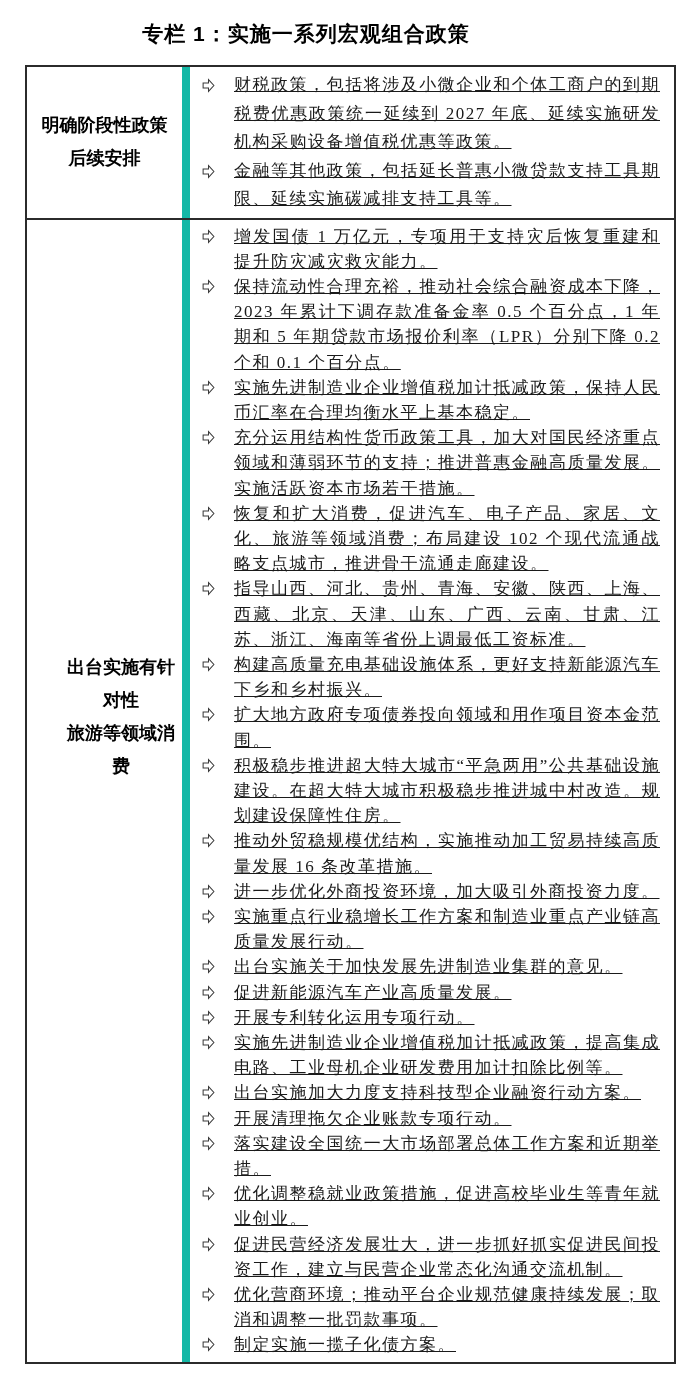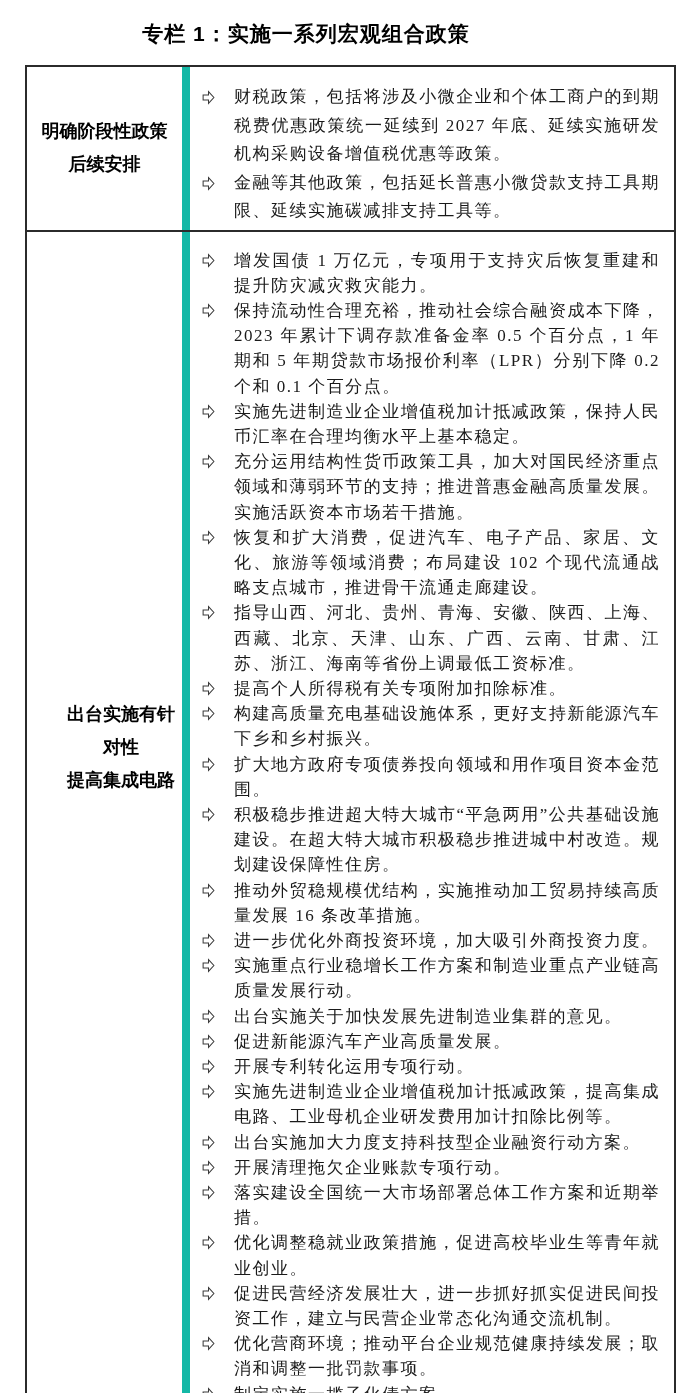--- a/index.html
+++ b/index.html
@@ -47,21 +47,22 @@
     font-size: 18px;
     line-height: 33px;
     color: #000000;
     padding: 4px 6px;
   }
   .row-header.shift-up {
     padding-bottom: 152px; 
     margin-left: 33px;
   }
   .row-body {
-    padding: 16px 14px 4px 12px;
+    padding: 4px 14px 4px 12px;
+    text-decoration: underline;
   }
   .bullet-list { list-style: none; }
   .bullet-item {
     display: flex;
     align-items: flex-start;
   }
   .bullet-marker {
     flex: 0 0 14px;
     margin-right: 18px;
   }
@@ -109,21 +110,21 @@
     </span>
     <span class="bullet-text">金融等其他政策，包括延长普惠小微贷款支持工具期限、延续实施碳减排支持工具等。</span>
   </li>
 </ul>
       </div>
     </div>
 
     <div class="policy-row row-2">
       <div class="row-header shift-up">
         <span>出台实施有针对性</span>
-        <span>提高集成电路</span>
+        <span>旅游等领域消费</span>
       </div>
       <div class="row-body">
         <ul class="bullet-list">
   <li class="bullet-item">
     <span class="bullet-marker">
       <svg width="13" height="15" viewBox="0 0 14 16" aria-hidden="true">
         <path d="M1.2 5.2 H7 V1.6 L12.8 8 L7 14.4 V10.8 H1.2 Z" fill="none" stroke="#3a3a3a" stroke-width="1.1" stroke-linejoin="miter"></path>
       </svg>
     </span>
     <span class="bullet-text">增发国债 1 万亿元，专项用于支持灾后恢复重建和提升防灾减灾救灾能力。</span>
@@ -167,28 +168,20 @@
 
   <li class="bullet-item">
     <span class="bullet-marker">
       <svg width="13" height="15" viewBox="0 0 14 16" aria-hidden="true">
         <path d="M1.2 5.2 H7 V1.6 L12.8 8 L7 14.4 V10.8 H1.2 Z" fill="none" stroke="#3a3a3a" stroke-width="1.1" stroke-linejoin="miter"></path>
       </svg>
     </span>
     <span class="bullet-text">指导山西、河北、贵州、青海、安徽、陕西、上海、西藏、北京、天津、山东、广西、云南、甘肃、江苏、浙江、海南等省份上调最低工资标准。</span>
   </li>
 
-  <li class="bullet-item">
-    <span class="bullet-marker">
-      <svg width="13" height="15" viewBox="0 0 14 16" aria-hidden="true">
-        <path d="M1.2 5.2 H7 V1.6 L12.8 8 L7 14.4 V10.8 H1.2 Z" fill="none" stroke="#3a3a3a" stroke-width="1.1" stroke-linejoin="miter"></path>
-      </svg>
-    </span>
-    <span class="bullet-text">提高个人所得税有关专项附加扣除标准。</span>
-  </li>
 
   <li class="bullet-item">
     <span class="bullet-marker">
       <svg width="13" height="15" viewBox="0 0 14 16" aria-hidden="true">
         <path d="M1.2 5.2 H7 V1.6 L12.8 8 L7 14.4 V10.8 H1.2 Z" fill="none" stroke="#3a3a3a" stroke-width="1.1" stroke-linejoin="miter"></path>
       </svg>
     </span>
     <span class="bullet-text">构建高质量充电基础设施体系，更好支持新能源汽车下乡和乡村振兴。</span>
   </li>
 

